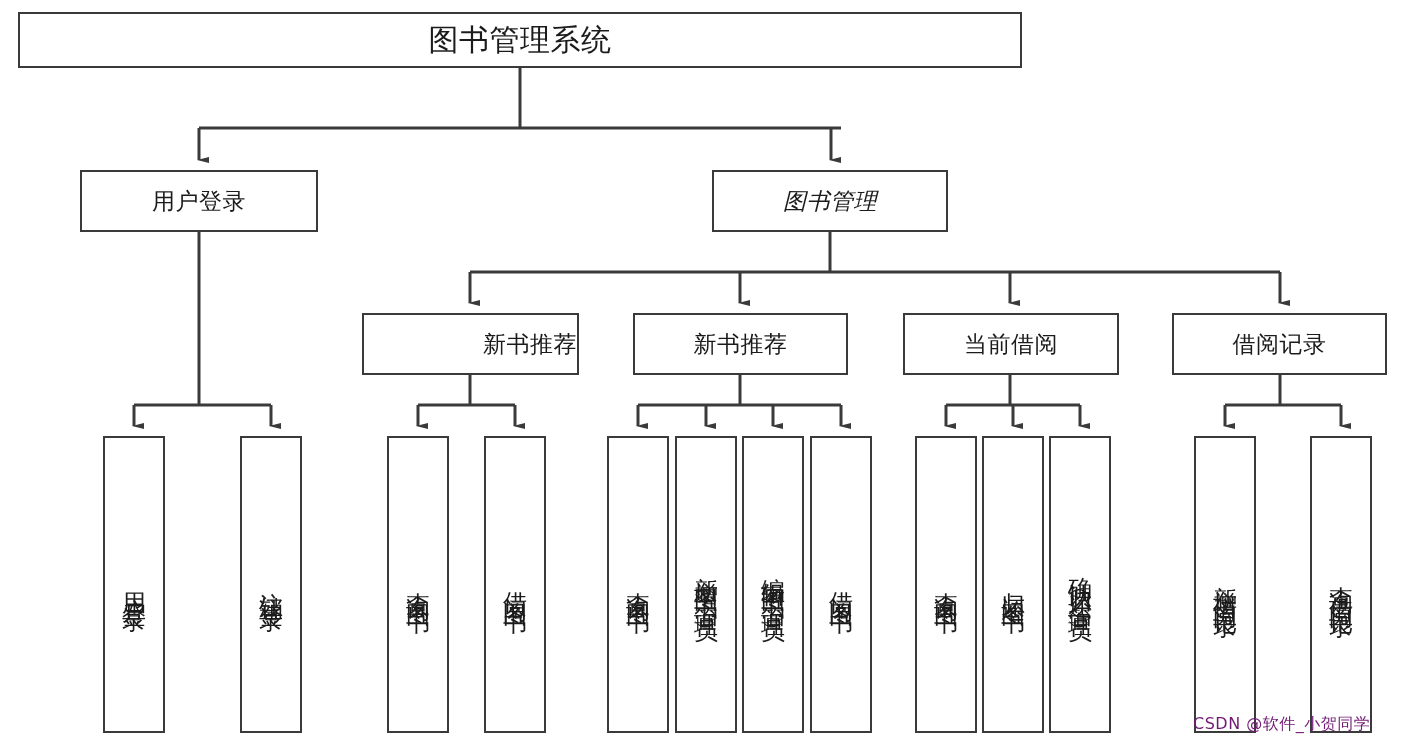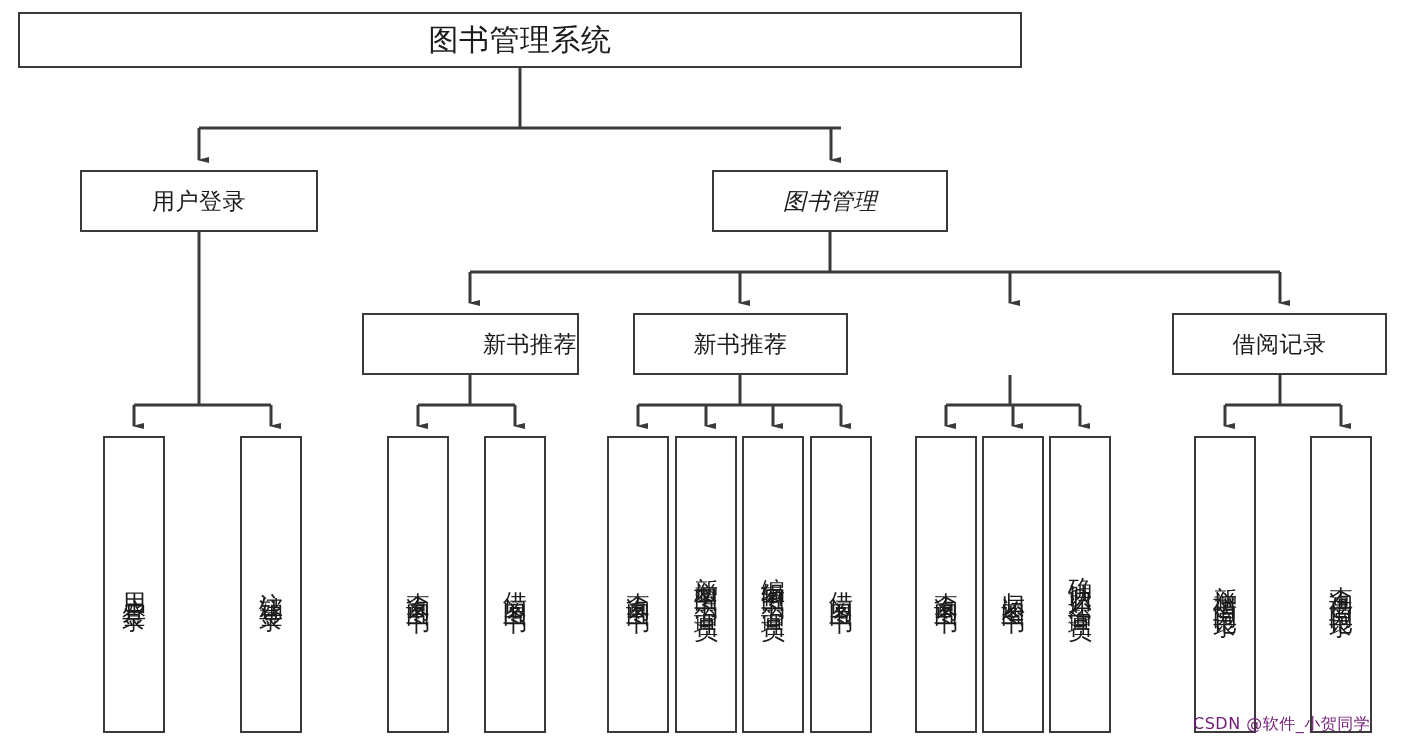--- a/index.html
+++ b/index.html
@@ -138,20 +138,23 @@
   <div class="node horiz" style="left: 712px; top: 170px; width: 236px; height: 62px; font-style: italic;">
     <span class="label">图书管理</span>
   </div>
 
   <div class="node horiz" style="left: 362px; top: 313px; width: 217px; height: 62px; justify-content: flex-end;">
     <span class="label">新书推荐</span>
   </div>
   <div class="node horiz" style="left: 633px; top: 313px; width: 215px; height: 62px;">
     <span class="label">新书推荐</span>
   </div>
+  <div class="node horiz" style="left: 903px; top: 313px; width: 216px; height: 62px;">
+    <span class="label">当前借阅</span>
+  </div>
   <div class="node horiz" style="left: 1172px; top: 313px; width: 215px; height: 62px;">
     <span class="label">借阅记录</span>
   </div>
 
   <div class="node vert" style="left: 103px; top: 436px; width: 62px; height: 297px;">
     <span class="label">用户登录</span>
   </div>
   <div class="node vert" style="left: 240px; top: 436px; width: 62px; height: 297px;">
     <span class="label">注销登录</span>
   </div>

